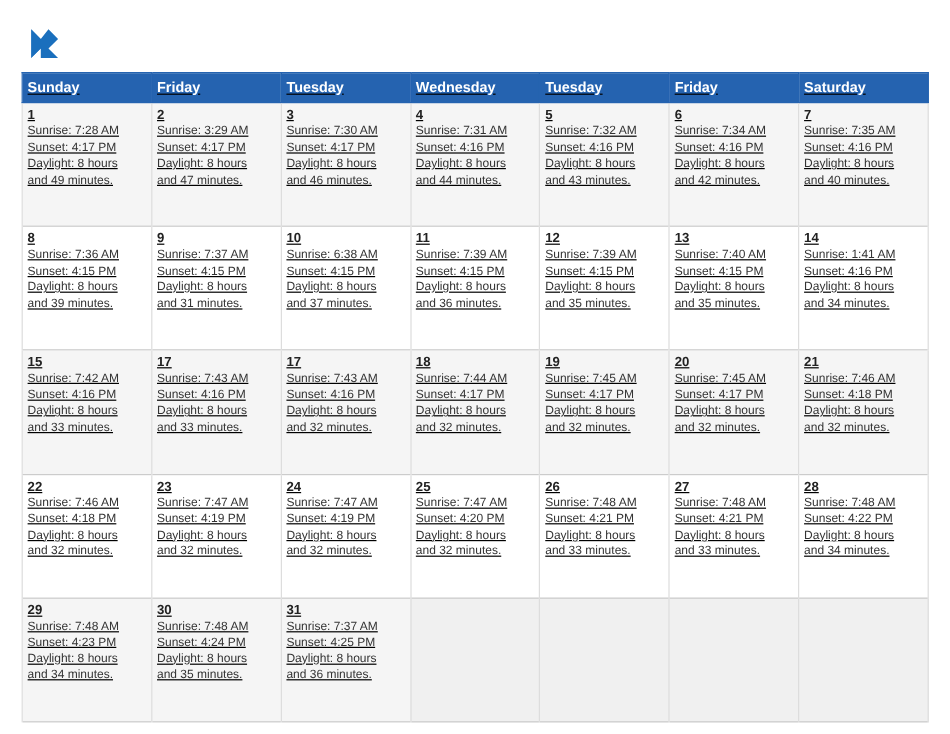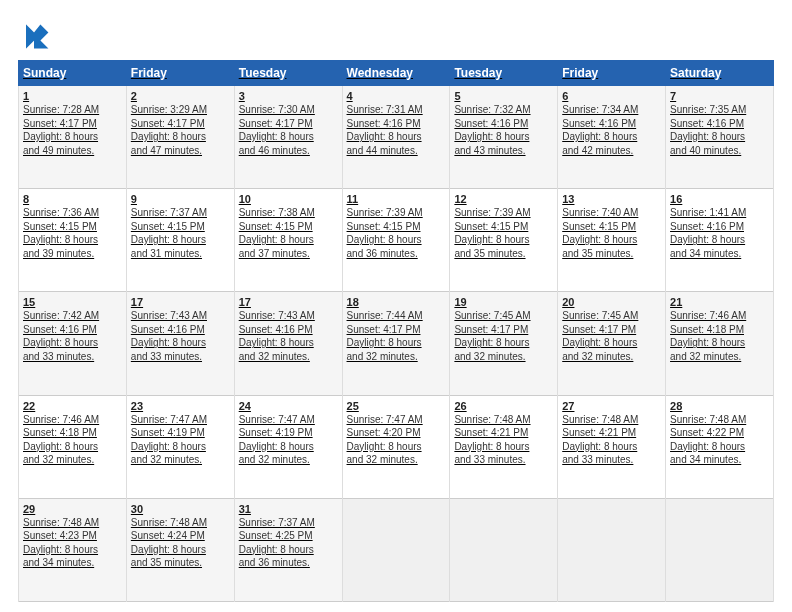--- a/index.html
+++ b/index.html
@@ -216,21 +216,21 @@
             <div class="day-info">
               <div>Sunrise: 7:37 AM</div>
               <div>Sunset: 4:15 PM</div>
               <div>Daylight: 8 hours</div>
               <div>and 31 minutes.</div>
             </div>
           </td>
           <td>
             <span class="day-num">10</span>
             <div class="day-info">
-              <div>Sunrise: 7:38 AM</div>
+              <div>Sunrise: 6:38 AM</div>
               <div>Sunset: 4:15 PM</div>
               <div>Daylight: 8 hours</div>
               <div>and 37 minutes.</div>
             </div>
           </td>
           <td>
             <span class="day-num">11</span>
             <div class="day-info">
               <div>Sunrise: 7:39 AM</div>
               <div>Sunset: 4:15 PM</div>
@@ -250,21 +250,21 @@
           <td>
             <span class="day-num">13</span>
             <div class="day-info">
               <div>Sunrise: 7:40 AM</div>
               <div>Sunset: 4:15 PM</div>
               <div>Daylight: 8 hours</div>
               <div>and 35 minutes.</div>
             </div>
           </td>
           <td>
-            <span class="day-num">16</span>
+            <span class="day-num">14</span>
             <div class="day-info">
               <div>Sunrise: 1:41 AM</div>
               <div>Sunset: 4:16 PM</div>
               <div>Daylight: 8 hours</div>
               <div>and 34 minutes.</div>
             </div>
           </td>
         </tr>
         <tr>
           <td>

